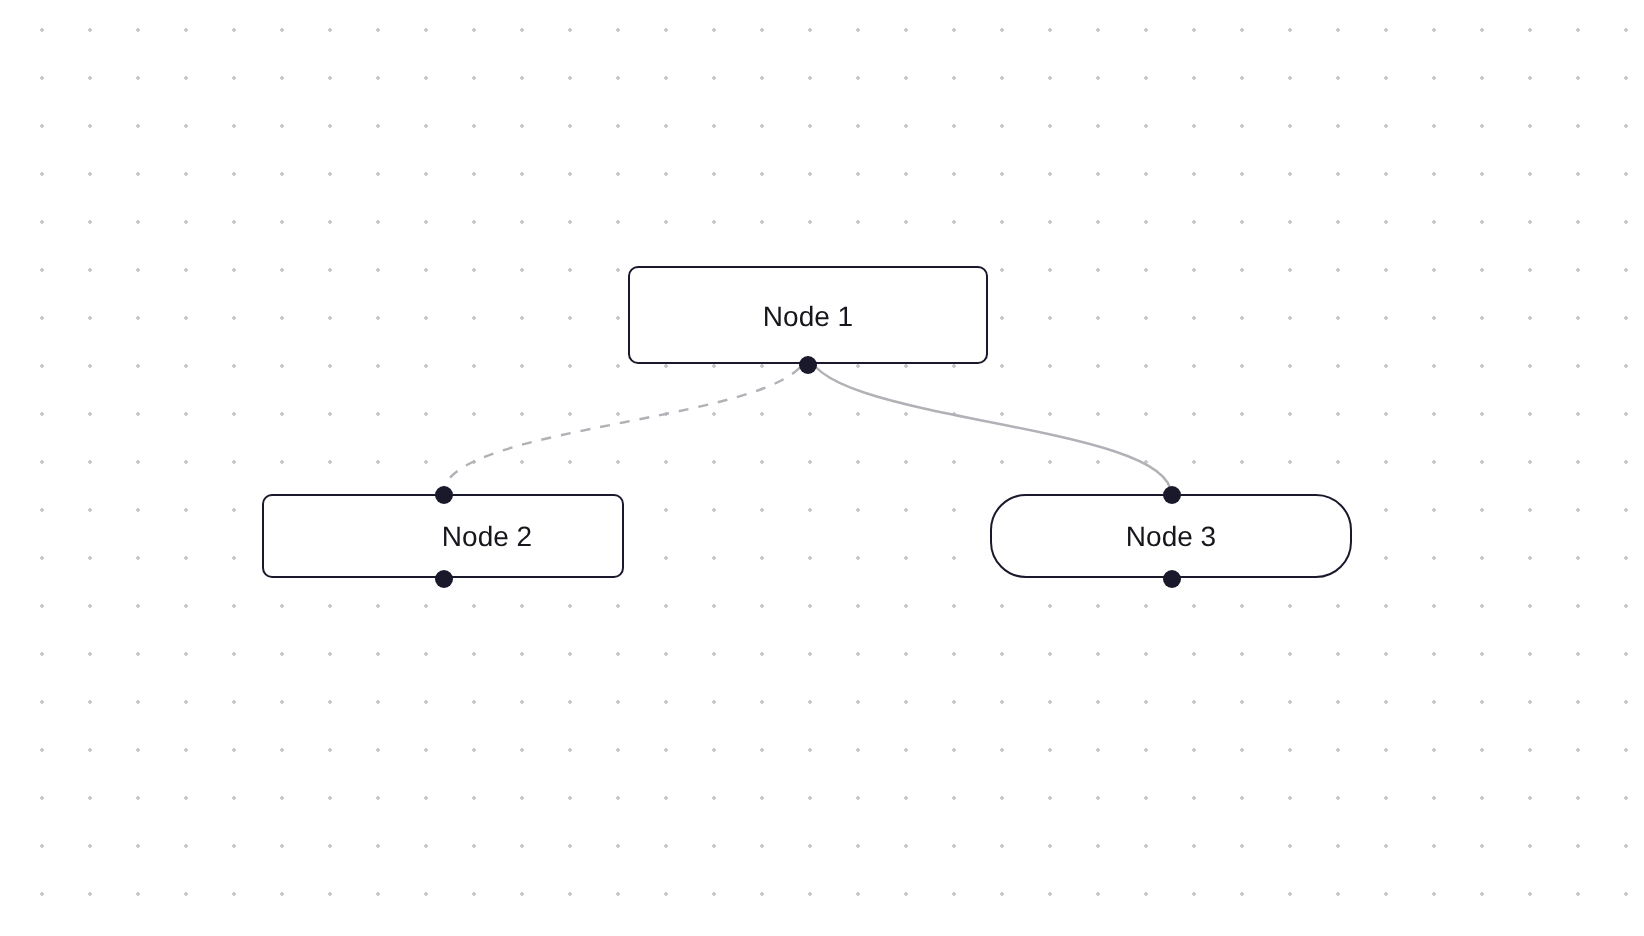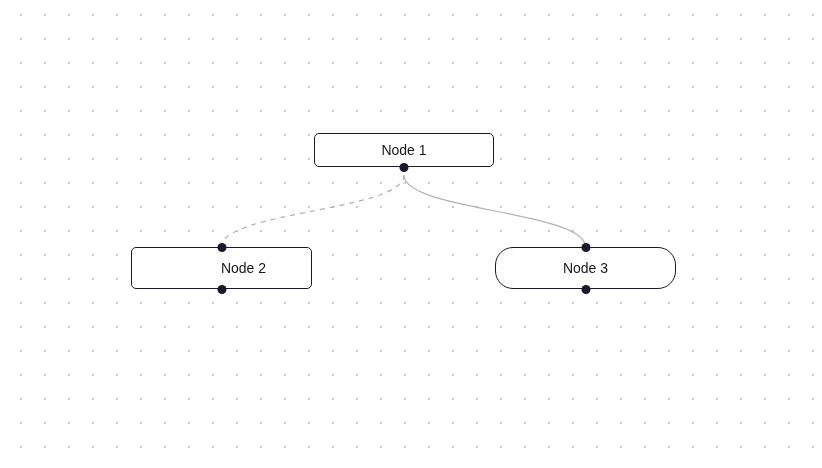--- a/index.html
+++ b/index.html
@@ -58,21 +58,21 @@
 </style>
 </head>
 <body>
 
 <div class="canvas">
   <svg class="edge-layer" id="edge-layer" viewBox="0 0 822 468" xmlns="http://www.w3.org/2000/svg">
       <path d="M 404,175 C 404,211 221.5,211 221.5,247" stroke="#b1b1b7" stroke-dasharray="5 5"></path>
       <path d="M 404,175 C 404,211 585.5,211 585.5,247" stroke="#b1b1b7"></path>
     </svg>
   <div id="node-layer">
-      <div class="node" style="left: 314px; top: 133px; width: 180px; height: 34px;">
+      <div class="node" style="left: 314px; top: 133px; width: 180px; height: 49px;">
         <span>Node 1</span>
         <div class="handle bottom" style="background: rgb(26, 25, 43);"></div>
       </div>
       <div class="node" style="left: 131px; top: 247px; width: 181px; height: 42px; padding-left: 44px;">
         <span>Node 2</span>
         <div class="handle top" style="background: rgb(26, 25, 43);"></div>
         <div class="handle bottom" style="background: rgb(26, 25, 43);"></div>
       </div>
       <div class="node" style="left: 495px; top: 247px; width: 181px; height: 42px; border-radius: 18px;">
         <span>Node 3</span>

